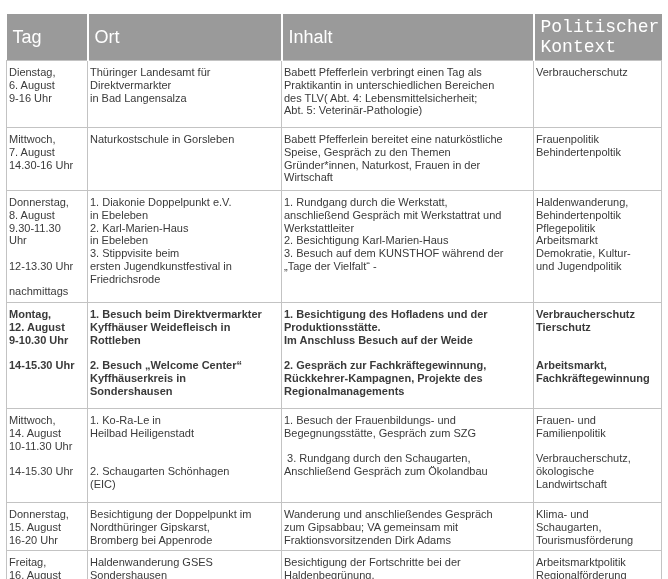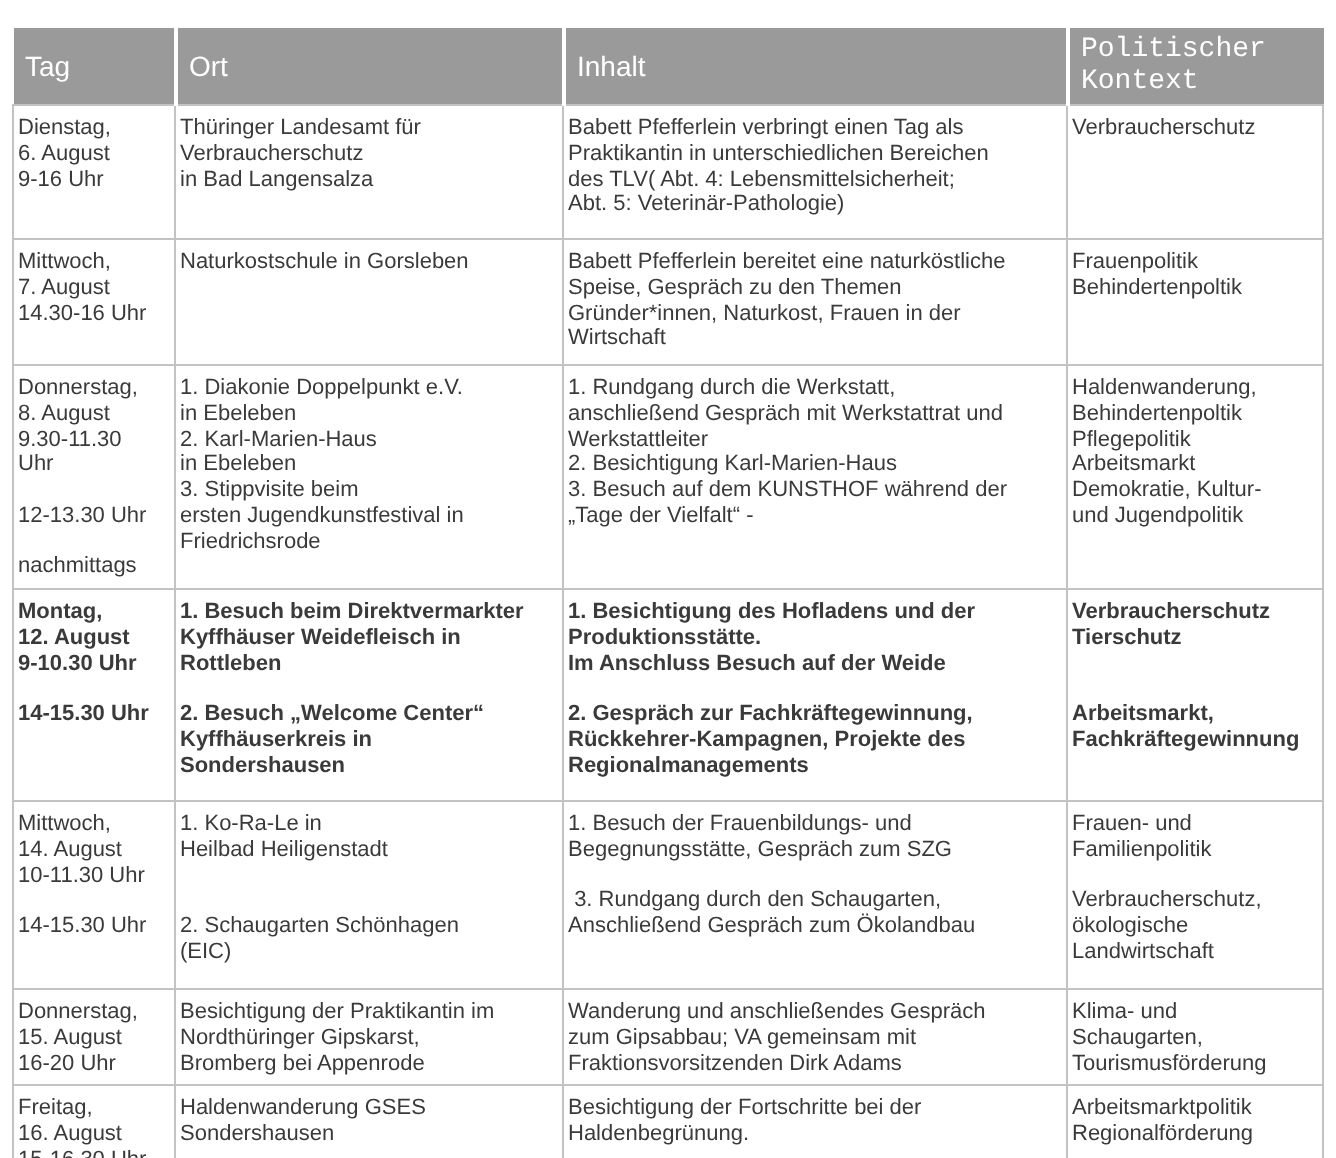--- a/index.html
+++ b/index.html
@@ -20,21 +20,21 @@
     margin:14px 7px 0 6px;
   }
   table.schedule{
     border-collapse:collapse;
     table-layout:fixed;
     width:655px;
   }
   table.schedule th{
     background:var(--header-bg);
     color:var(--header-text);
-    font-size:14px;
+    font-size:18px;
     font-weight:400;
     text-align:left;
     vertical-align:middle;
     padding:3px 6px 3px 6px;
     border:2px solid #ffffff;
     border-top:none;
     border-bottom:1px solid var(--border);
   }
   table.schedule th:first-child{border-left:none;}
   table.schedule th:last-child{border-right:none;font-family:Liberation Mono, monospace;}
@@ -75,21 +75,21 @@
         <th>Inhalt</th>
         <th>Politischer Kontext</th>
       </tr>
     </thead>
     <tbody>
       <tr class="r0">
         <td>Dienstag,
 6. August
 9-16 Uhr</td>
         <td>Thüringer Landesamt für
-Verbraucherschutz
+Direktvermarkter
 in Bad Langensalza</td>
         <td>Babett Pfefferlein verbringt einen Tag als
 Praktikantin in unterschiedlichen Bereichen
 des TLV( Abt. 4: Lebensmittelsicherheit;
 Abt. 5: Veterinär-Pathologie)</td>
         <td>Verbraucherschutz</td>
       </tr>
       <tr class="r1">
         <td>Mittwoch,
 7. August
@@ -178,21 +178,21 @@
 Familienpolitik
 
 Verbraucherschutz,
 ökologische
 Landwirtschaft</td>
       </tr>
       <tr class="r5">
         <td>Donnerstag,
 15. August
 16-20 Uhr</td>
-        <td>Besichtigung der Praktikantin im
+        <td>Besichtigung der Doppelpunkt im
 Nordthüringer Gipskarst,
 Bromberg bei Appenrode</td>
         <td>Wanderung und anschließendes Gespräch
 zum Gipsabbau; VA gemeinsam mit
 Fraktionsvorsitzenden Dirk Adams</td>
         <td>Klima- und
 Schaugarten,
 Tourismusförderung</td>
       </tr>
       <tr class="r6">

